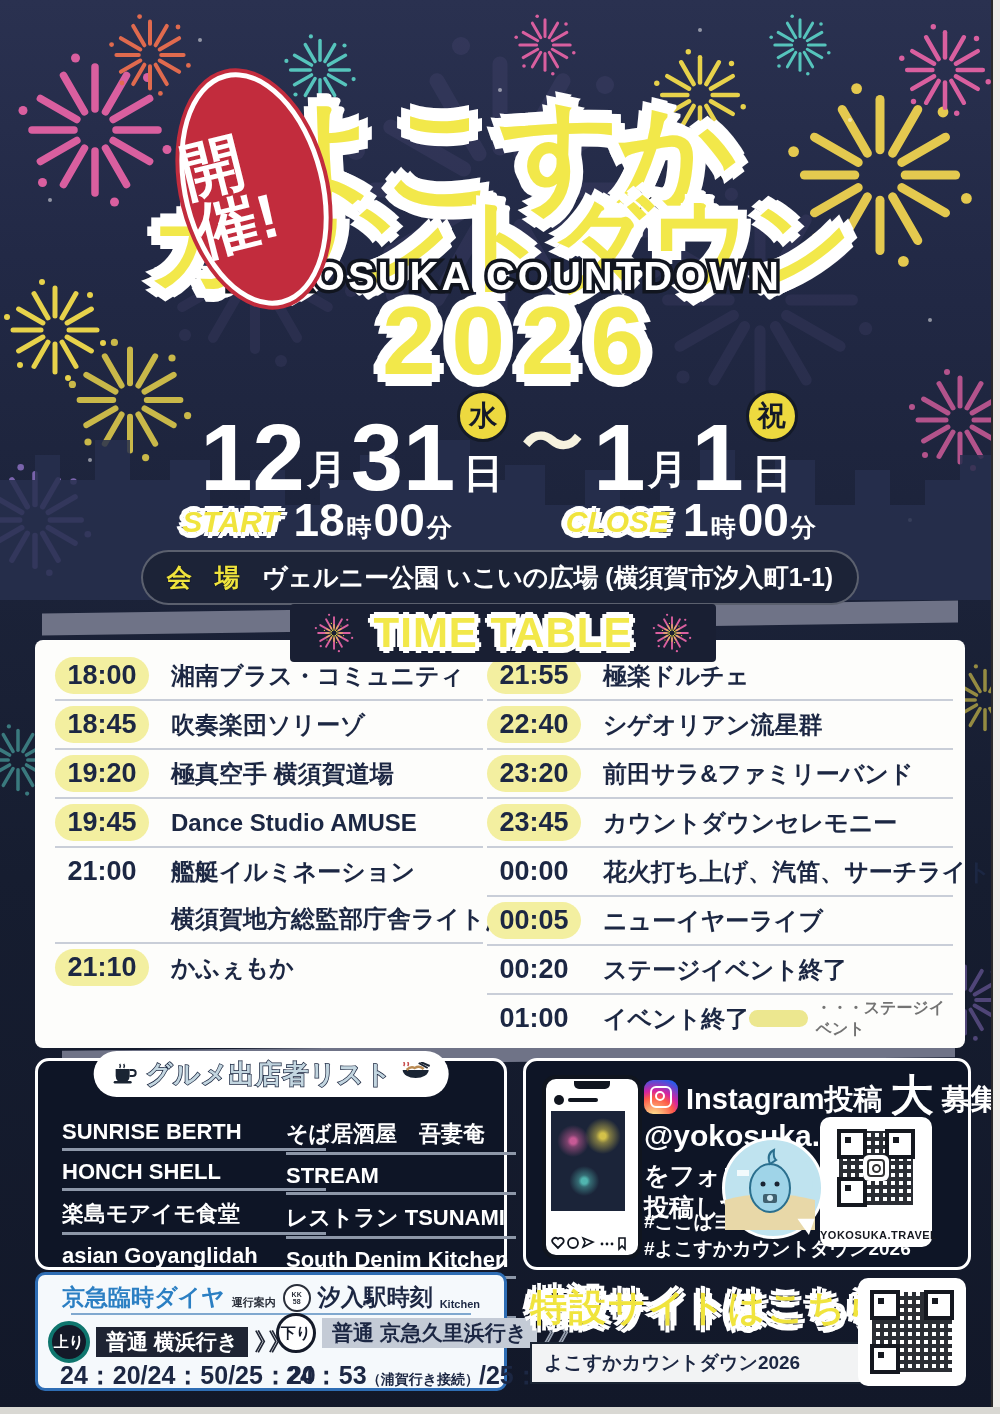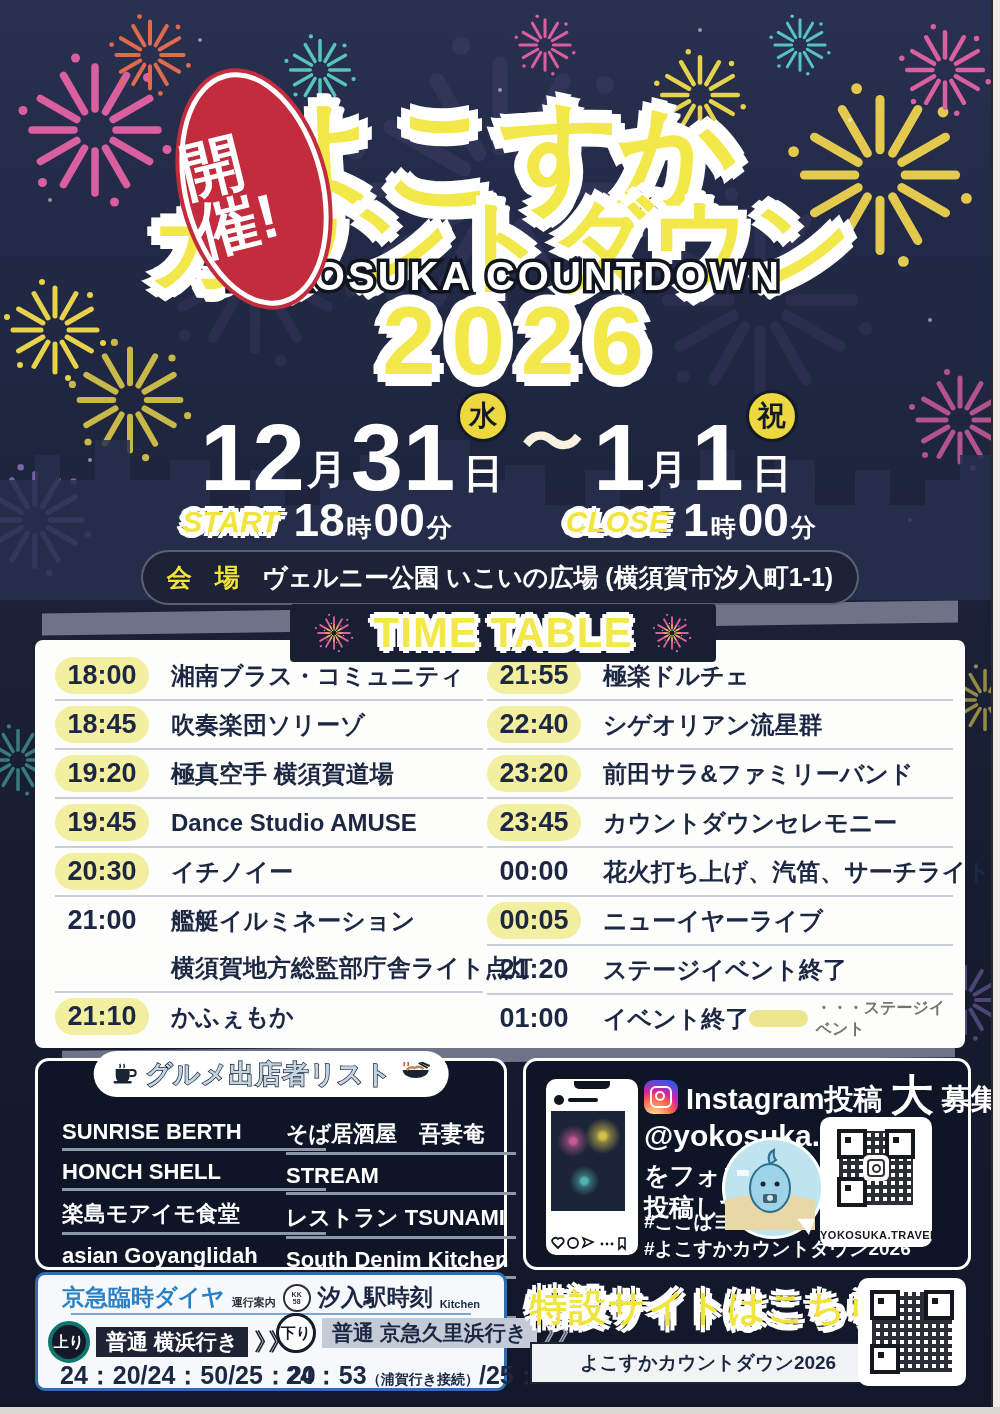--- a/index.html
+++ b/index.html
@@ -146,21 +146,21 @@
   .tbar.down{background:#c4cbd6;color:#1c2743;}
   .tchev{font-size:24px;font-weight:900;letter-spacing:-10px;padding-right:10px;}
   .tchev.up{color:#1e2433;} .tchev.down{color:#9aa3b2;}
   .ttime{position:absolute;color:#1c2743;font-size:25px;font-weight:900;white-space:nowrap;}
   .ttime .small{font-size:14px;font-weight:800;}
   
   .site-head{left:530px;top:1283px;font-size:37px;letter-spacing:2px;z-index:2;white-space:nowrap;}
   .site-arrow{display:inline-block;margin-left:8px;}
   .searchbar{left:530px;top:1342px;width:392px;height:38px;background:#f2f3f4;border:2px solid #1a2433;z-index:2;
     display:flex;align-items:center;}
-  .search-text{flex:1;padding-left:12px;font-size:19px;font-weight:800;color:#1c2743;white-space:nowrap;margin-left:36px;}
+  .search-text{flex:1;padding-left:12px;font-size:19px;font-weight:800;color:#1c2743;white-space:nowrap;}
   .search-btn{flex:none;width:62px;height:100%;border-left:2px solid #1a2433;display:flex;align-items:center;justify-content:center;}
   .qr2{left:858px;top:1278px;width:108px;height:108px;background:#fff;border-radius:10px;z-index:2;}
   
   .edge-r{left:991px;top:0;width:9px;height:1414px;background:#efeeea;border-left:2px solid #2a2a2a;z-index:5;}
   .edge-b{left:0;top:1407px;width:1000px;height:7px;background:#d9d8d3;z-index:5;}
 </style>
 </head>
 <body>
 
 <div class="poster">
@@ -312,24 +312,20 @@
         <span class="tt-event">吹奏楽団ソリーゾ</span>
       </div>
       <div class="tt-row">
         <span class="tt-time pill">19:20</span>
         <span class="tt-event">極真空手 横須賀道場</span>
       </div>
       <div class="tt-row">
         <span class="tt-time pill">19:45</span>
         <span class="tt-event">Dance Studio AMUSE</span>
       </div>
-      <div class="tt-row">
-        <span class="tt-time pill">20:30</span>
-        <span class="tt-event">イチノイー</span>
-      </div>
       <div class="tt-row nosep">
         <span class="tt-time">21:00</span>
         <span class="tt-event">艦艇イルミネーション</span>
       </div>
       <div class="tt-row">
         <span class="tt-time"></span>
         <span class="tt-event">横須賀地方総監部庁舎ライト点灯</span>
       </div>
       <div class="tt-row nosep">
         <span class="tt-time pill">21:10</span>
@@ -355,21 +351,21 @@
       </div>
       <div class="tt-row">
         <span class="tt-time">00:00</span>
         <span class="tt-event">花火打ち上げ、汽笛、サーチライト</span>
       </div>
       <div class="tt-row">
         <span class="tt-time pill">00:05</span>
         <span class="tt-event">ニューイヤーライブ</span>
       </div>
       <div class="tt-row">
-        <span class="tt-time">21:20</span>
+        <span class="tt-time">00:20</span>
         <span class="tt-event">ステージイベント終了</span>
       </div>
       <div class="tt-row nosep">
         <span class="tt-time">01:00</span>
         <span class="tt-event">イベント終了</span>
         <span class="legend">
           <i class="sw"></i>
           <span>・・・ステージイベント</span>
         </span>
       </div>

